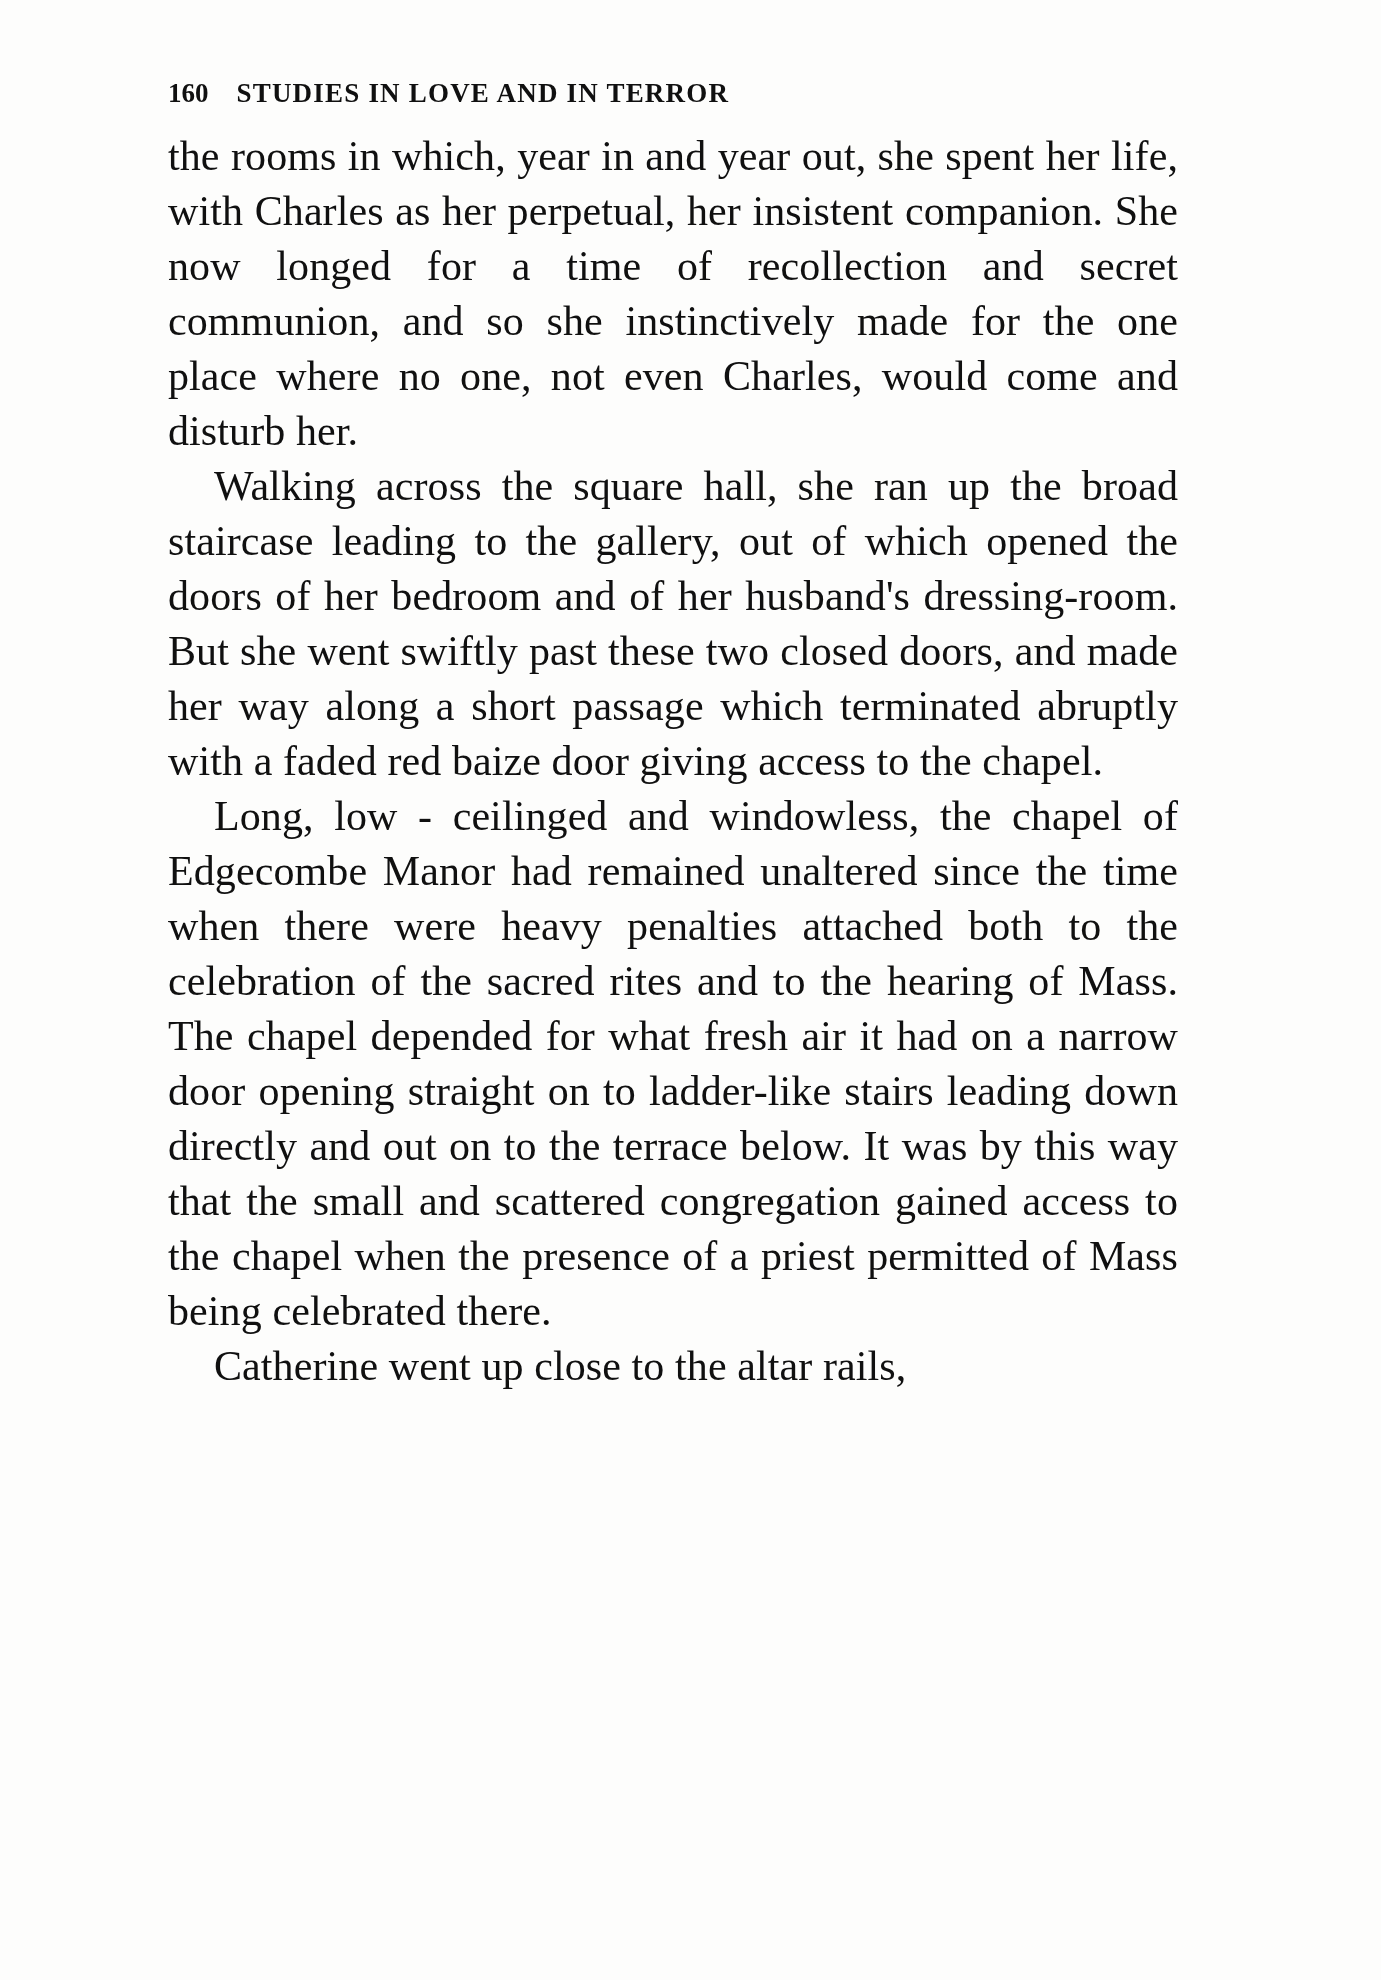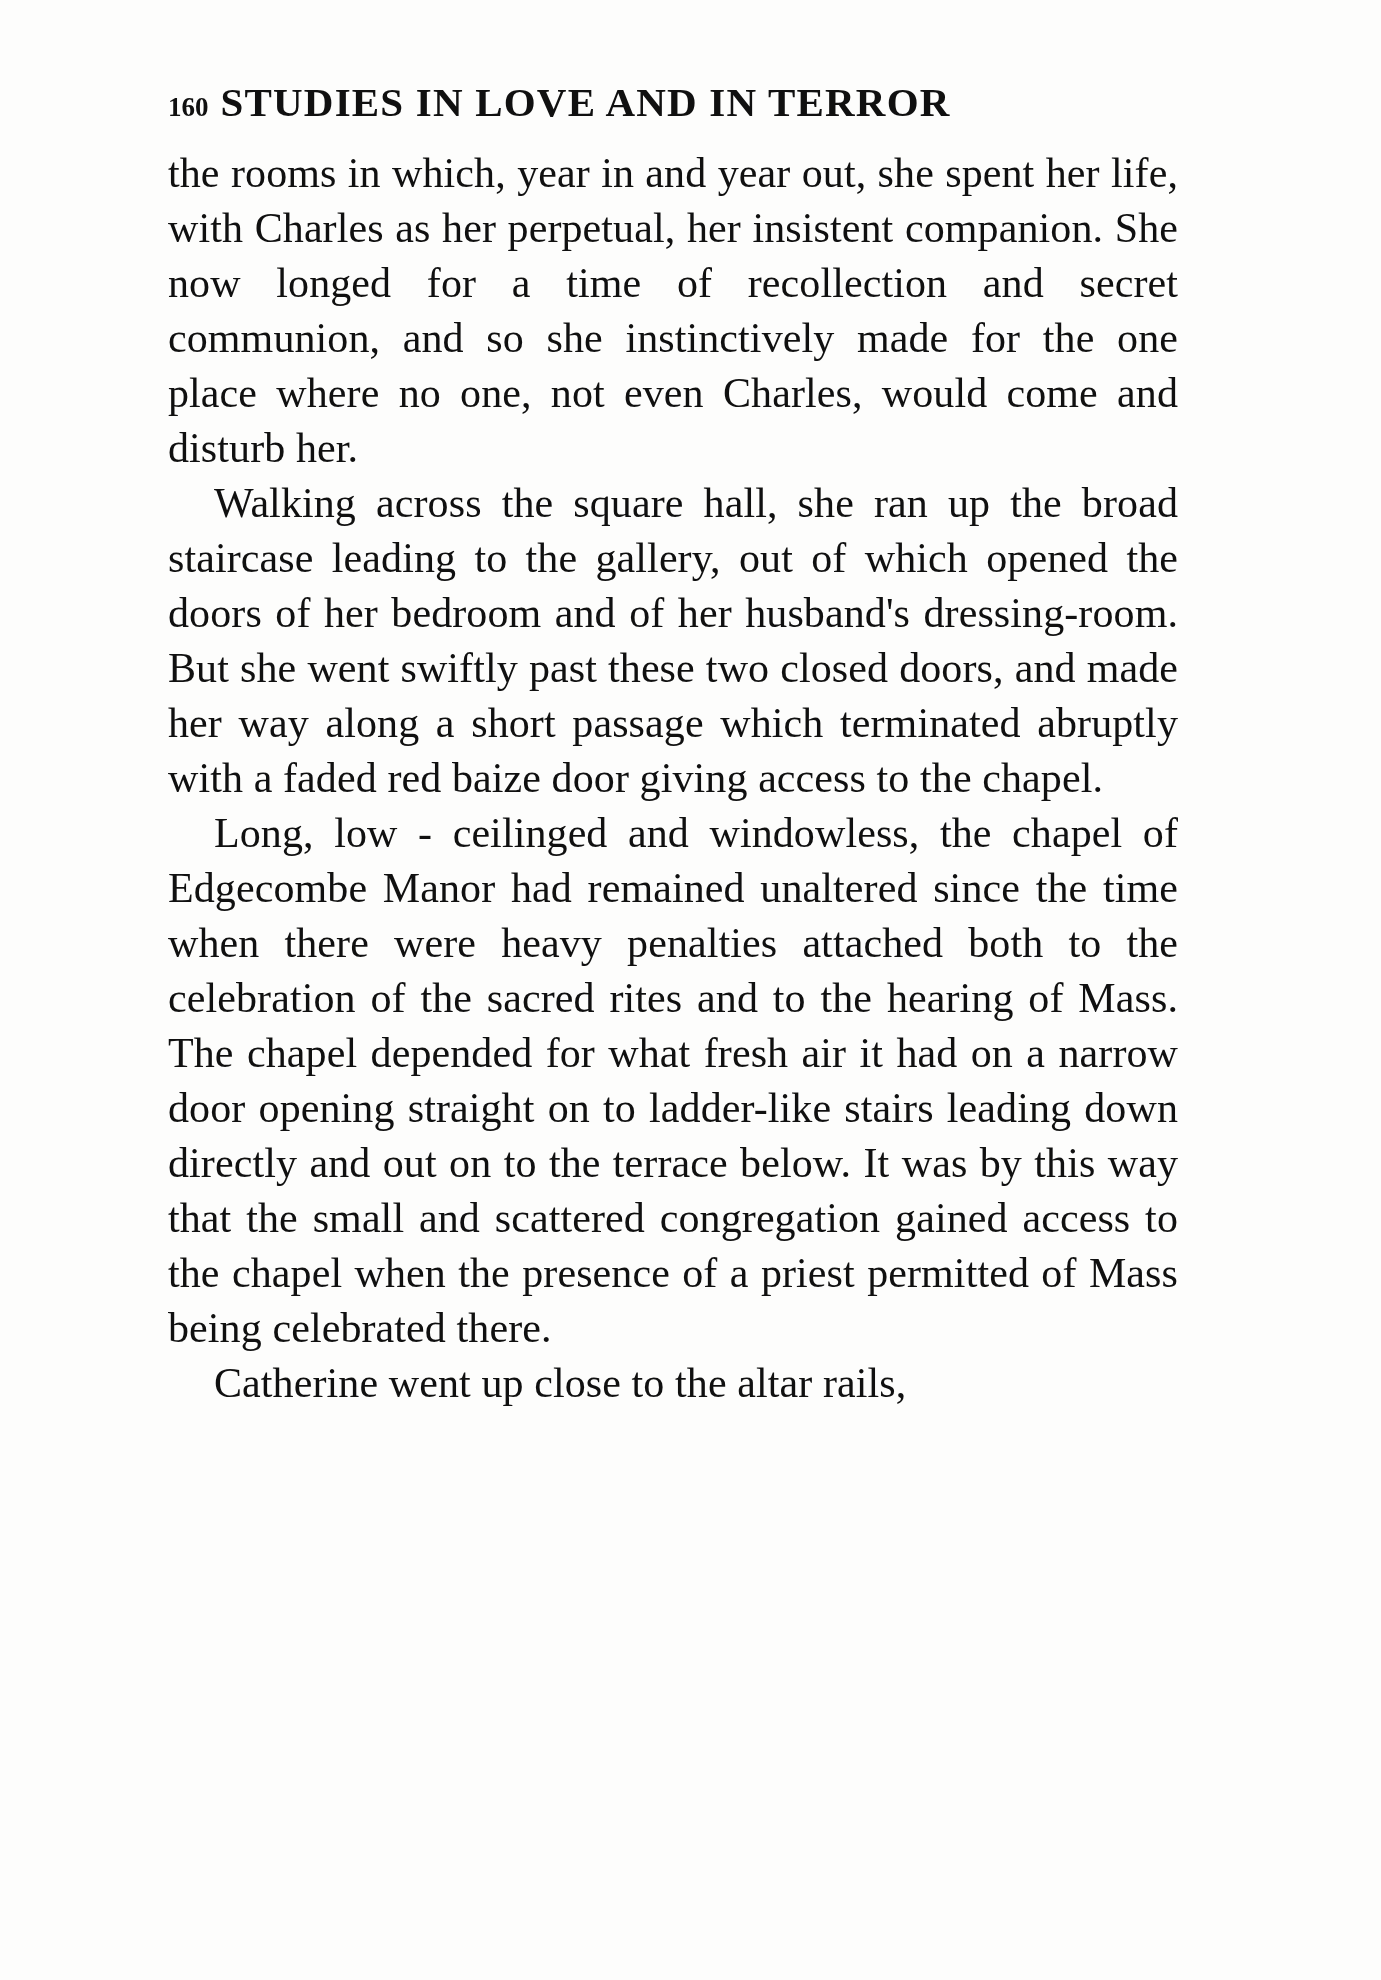--- a/index.html
+++ b/index.html
@@ -33,25 +33,25 @@
     display: flex;
     align-items: baseline;
     font-size: 34px;
     letter-spacing: 0.5px;
     margin-bottom: 20px;
     white-space: nowrap;
   }
   .folio {
     font-size: 27px;
     font-weight: 700;
-    margin-right: 12px;
+    margin-right: 28px;
     letter-spacing: 0px;
   }
   .head-title {
-    font-size: 41px;
+    font-size: 27px;
     font-weight: 700;
     letter-spacing: 1.2px;
   }
   .body-text p {
     margin: 0;
     font-size: 42px;
     line-height: 55px;
     text-align: justify;
     text-justify: inter-word;
     letter-spacing: 0.1px;

